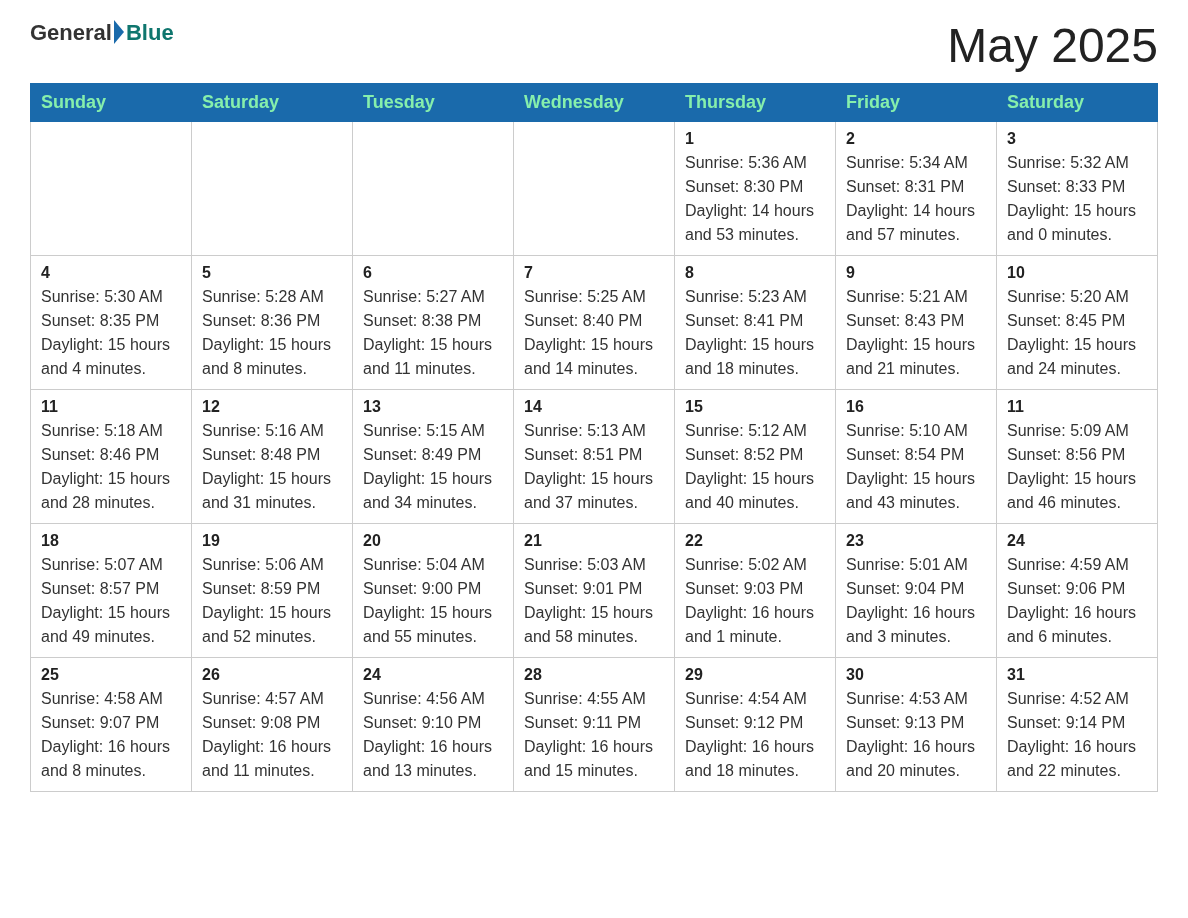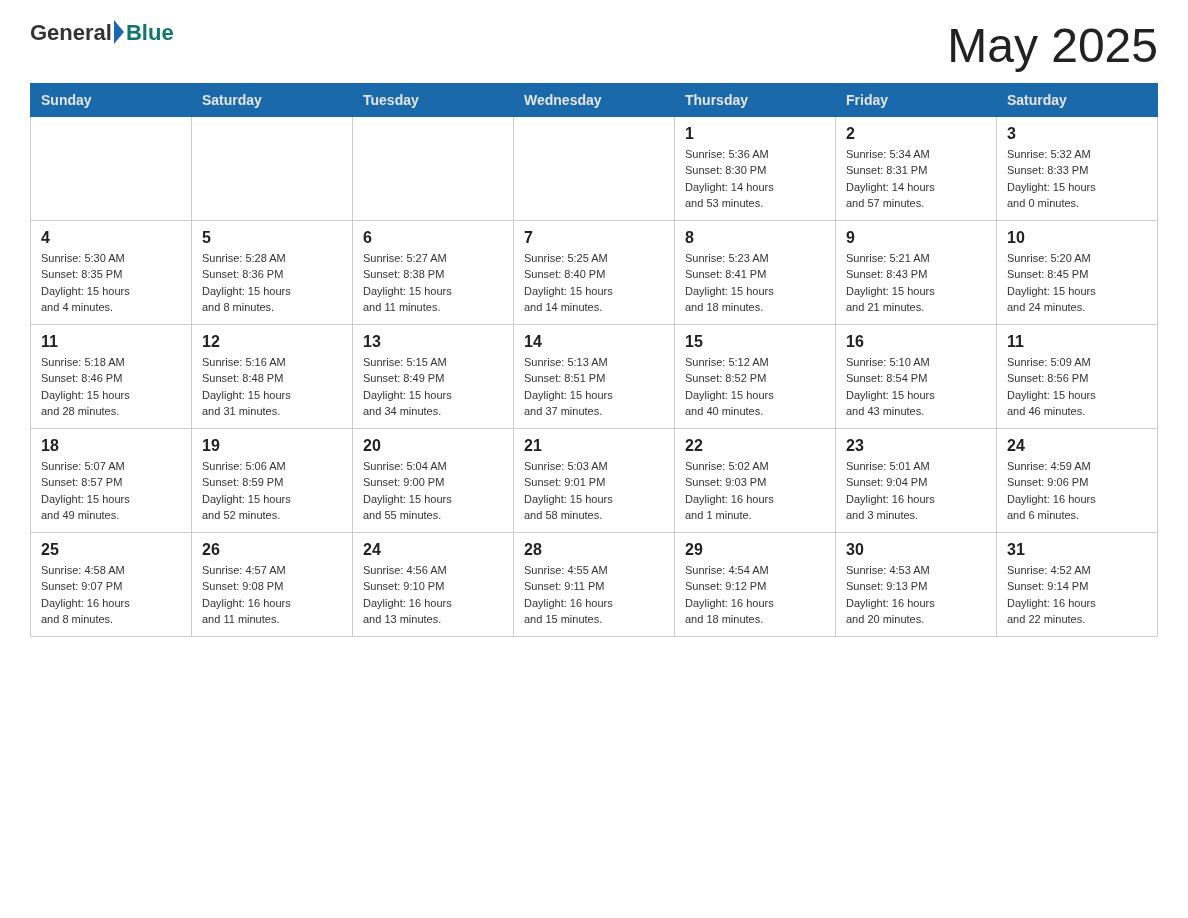--- a/index.html
+++ b/index.html
@@ -62,43 +62,43 @@
       color: #444;
       margin-top: 4px;
     }
     .calendar {
       width: 100%;
       border-collapse: collapse;
       border: 1px solid #bbb;
     }
     .calendar th {
       background-color: #1a6aab;
-      color: #e5e5e5;
-      font-size: 14px;
+      color: #86efac;
+      font-size: 18px;
       font-weight: bold;
       padding: 8px 10px;
       text-align: left;
       border: 1px solid #1a6aab;
     }
     .calendar td {
       vertical-align: top;
       border: 1px solid #ccc;
       padding: 8px 10px;
       min-height: 90px;
       width: calc(100% / 7);
     }
     .day-number {
       font-size: 16px;
       font-weight: bold;
       color: #222;
       display: block;
       margin-bottom: 3px;
     }
     .day-info {
-      font-size: 11px;
+      font-size: 16px;
       color: #333;
       line-height: 1.5;
     }
     .empty-cell {
       background: #fff;
     }
     tr.week-row td {
       height: 100px;
     }
   </style>

